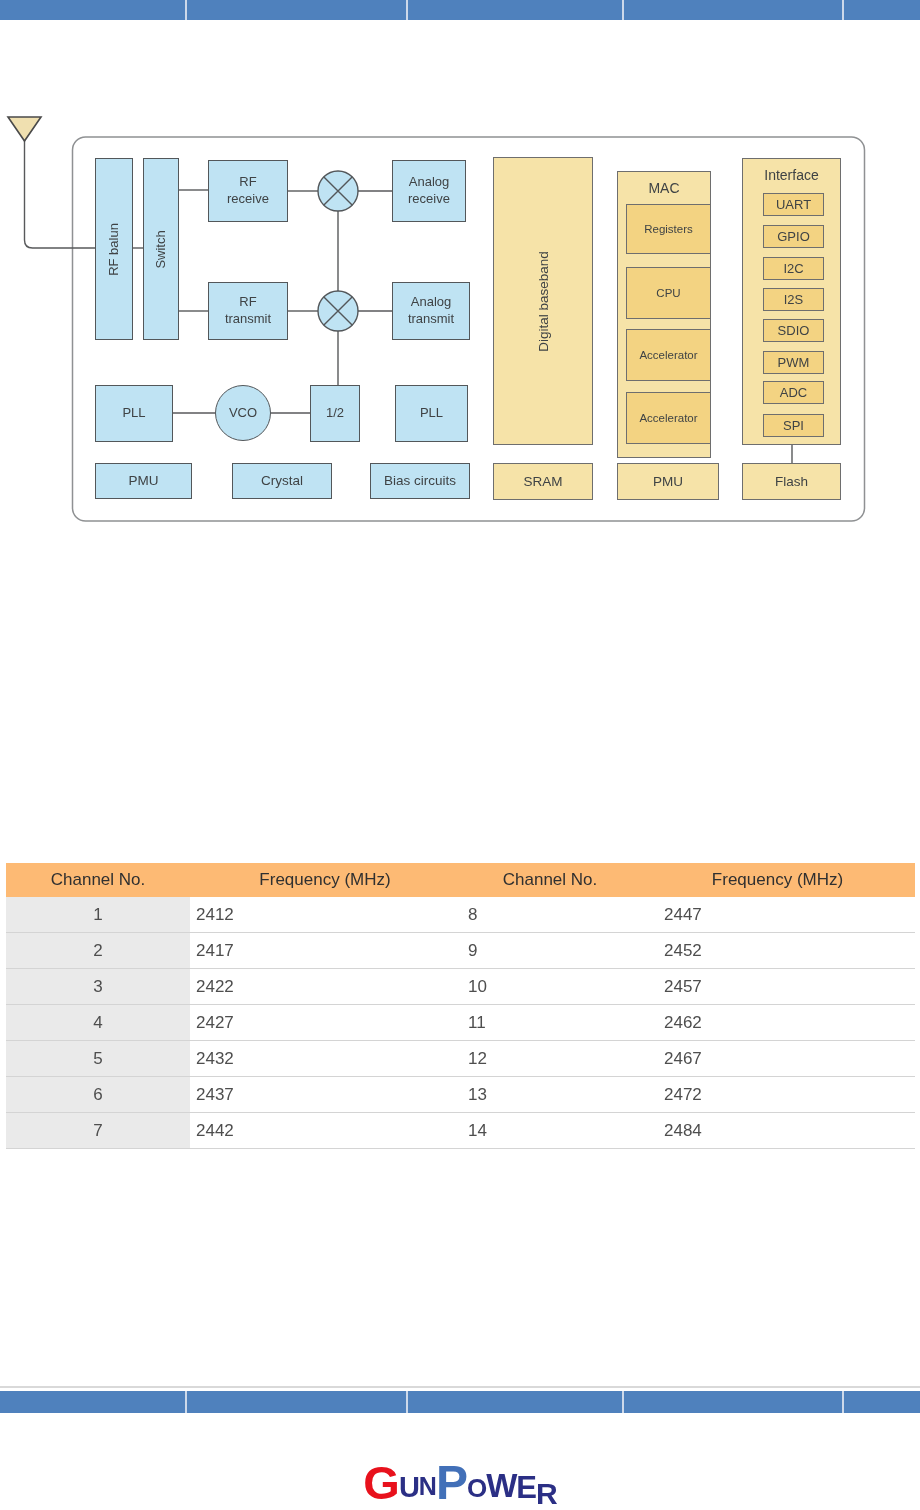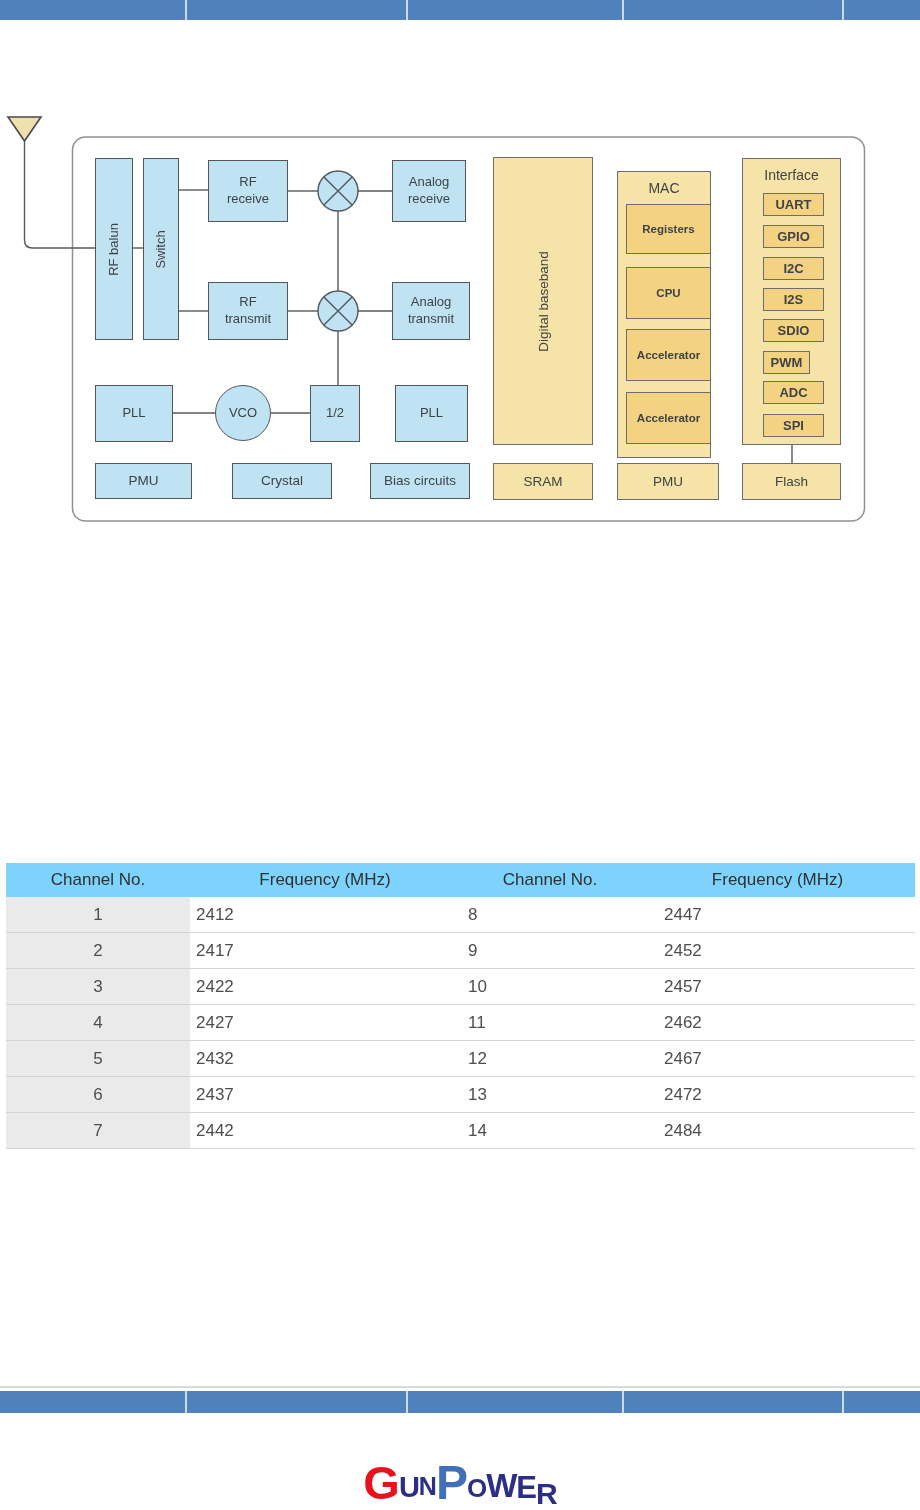--- a/index.html
+++ b/index.html
@@ -18,27 +18,27 @@
   .bluebox{position:absolute;z-index:1;background:#bfe3f3;border:1px solid #53575a;
            display:flex;align-items:center;justify-content:center;text-align:center;
            font-size:13px;line-height:1.3;color:#3f4345;box-sizing:border-box;}
   .circle{border-radius:50%;}
   .ybox{position:absolute;z-index:1;background:#f6e3a8;border:1px solid #6e6e6e;
         box-sizing:border-box;color:#3f4345;}
   .ybox-flex{display:flex;align-items:center;justify-content:center;text-align:center;font-size:13.5px;}
   .ycol-title{position:absolute;top:8px;left:0;width:100%;text-align:center;font-size:14px;color:#3f4345;}
   .yinner{position:absolute;background:#f3d382;border:1px solid #6e6e6e;box-sizing:border-box;
           display:flex;align-items:center;justify-content:center;text-align:center;
-          font-size:11.5px;color:#3f4345;font-weight:bold;}
+          font-size:11.5px;color:#3f4345;}
   .yinner.iface{font-size:13px;}
   .vtext{transform:rotate(-90deg);white-space:nowrap;}
 
   
   .table{position:absolute;left:6px;top:863px;width:909px;z-index:1;font-size:17px;}
-  .thead{display:grid;grid-template-columns:184px 270px 180px 1fr;height:34px;background:#7dd3fc;}
+  .thead{display:grid;grid-template-columns:184px 270px 180px 1fr;height:34px;background:#fdba74;}
   .th{display:flex;align-items:center;justify-content:center;color:#303030;}
   .trow{display:grid;grid-template-columns:184px 270px 180px 1fr;height:35px;
         border-bottom:1px solid #d4d4d4;background:#fff;}
   .td{display:flex;align-items:center;color:#4e4e4e;}
   .td.c1{background:#eaeaea;justify-content:center;}
   .td.c2{padding-left:6px;}
   .td.c3{padding-left:8px;}
   .td.c4{padding-left:24px;}
 
   
@@ -152,21 +152,21 @@
     <span>PMU</span>
   </div>
 
   <div class="ybox" style="left:742px;top:158px;width:99px;height:287px;">
     <div class="ycol-title">Interface</div>
     <div class="yinner iface" style="left:20px;top:34px;width:61px;height:23px;">UART</div>
     <div class="yinner iface" style="left:20px;top:66px;width:61px;height:23px;">GPIO</div>
     <div class="yinner iface" style="left:20px;top:98px;width:61px;height:23px;">I2C</div>
     <div class="yinner iface" style="left:20px;top:129px;width:61px;height:23px;">I2S</div>
     <div class="yinner iface" style="left:20px;top:160px;width:61px;height:23px;">SDIO</div>
-    <div class="yinner iface" style="left:20px;top:192px;width:47px;height:23px;">PWM</div>
+    <div class="yinner iface" style="left:20px;top:192px;width:61px;height:23px;">PWM</div>
     <div class="yinner iface" style="left:20px;top:222px;width:61px;height:23px;">ADC</div>
     <div class="yinner iface" style="left:20px;top:255px;width:61px;height:23px;">SPI</div>
   </div>
   <div class="ybox ybox-flex" style="left:742px;top:463px;width:99px;height:37px;">
     <span>Flash</span>
   </div>
 
   <div class="table">
     <div class="thead">
       <div class="th">Channel No.</div>

